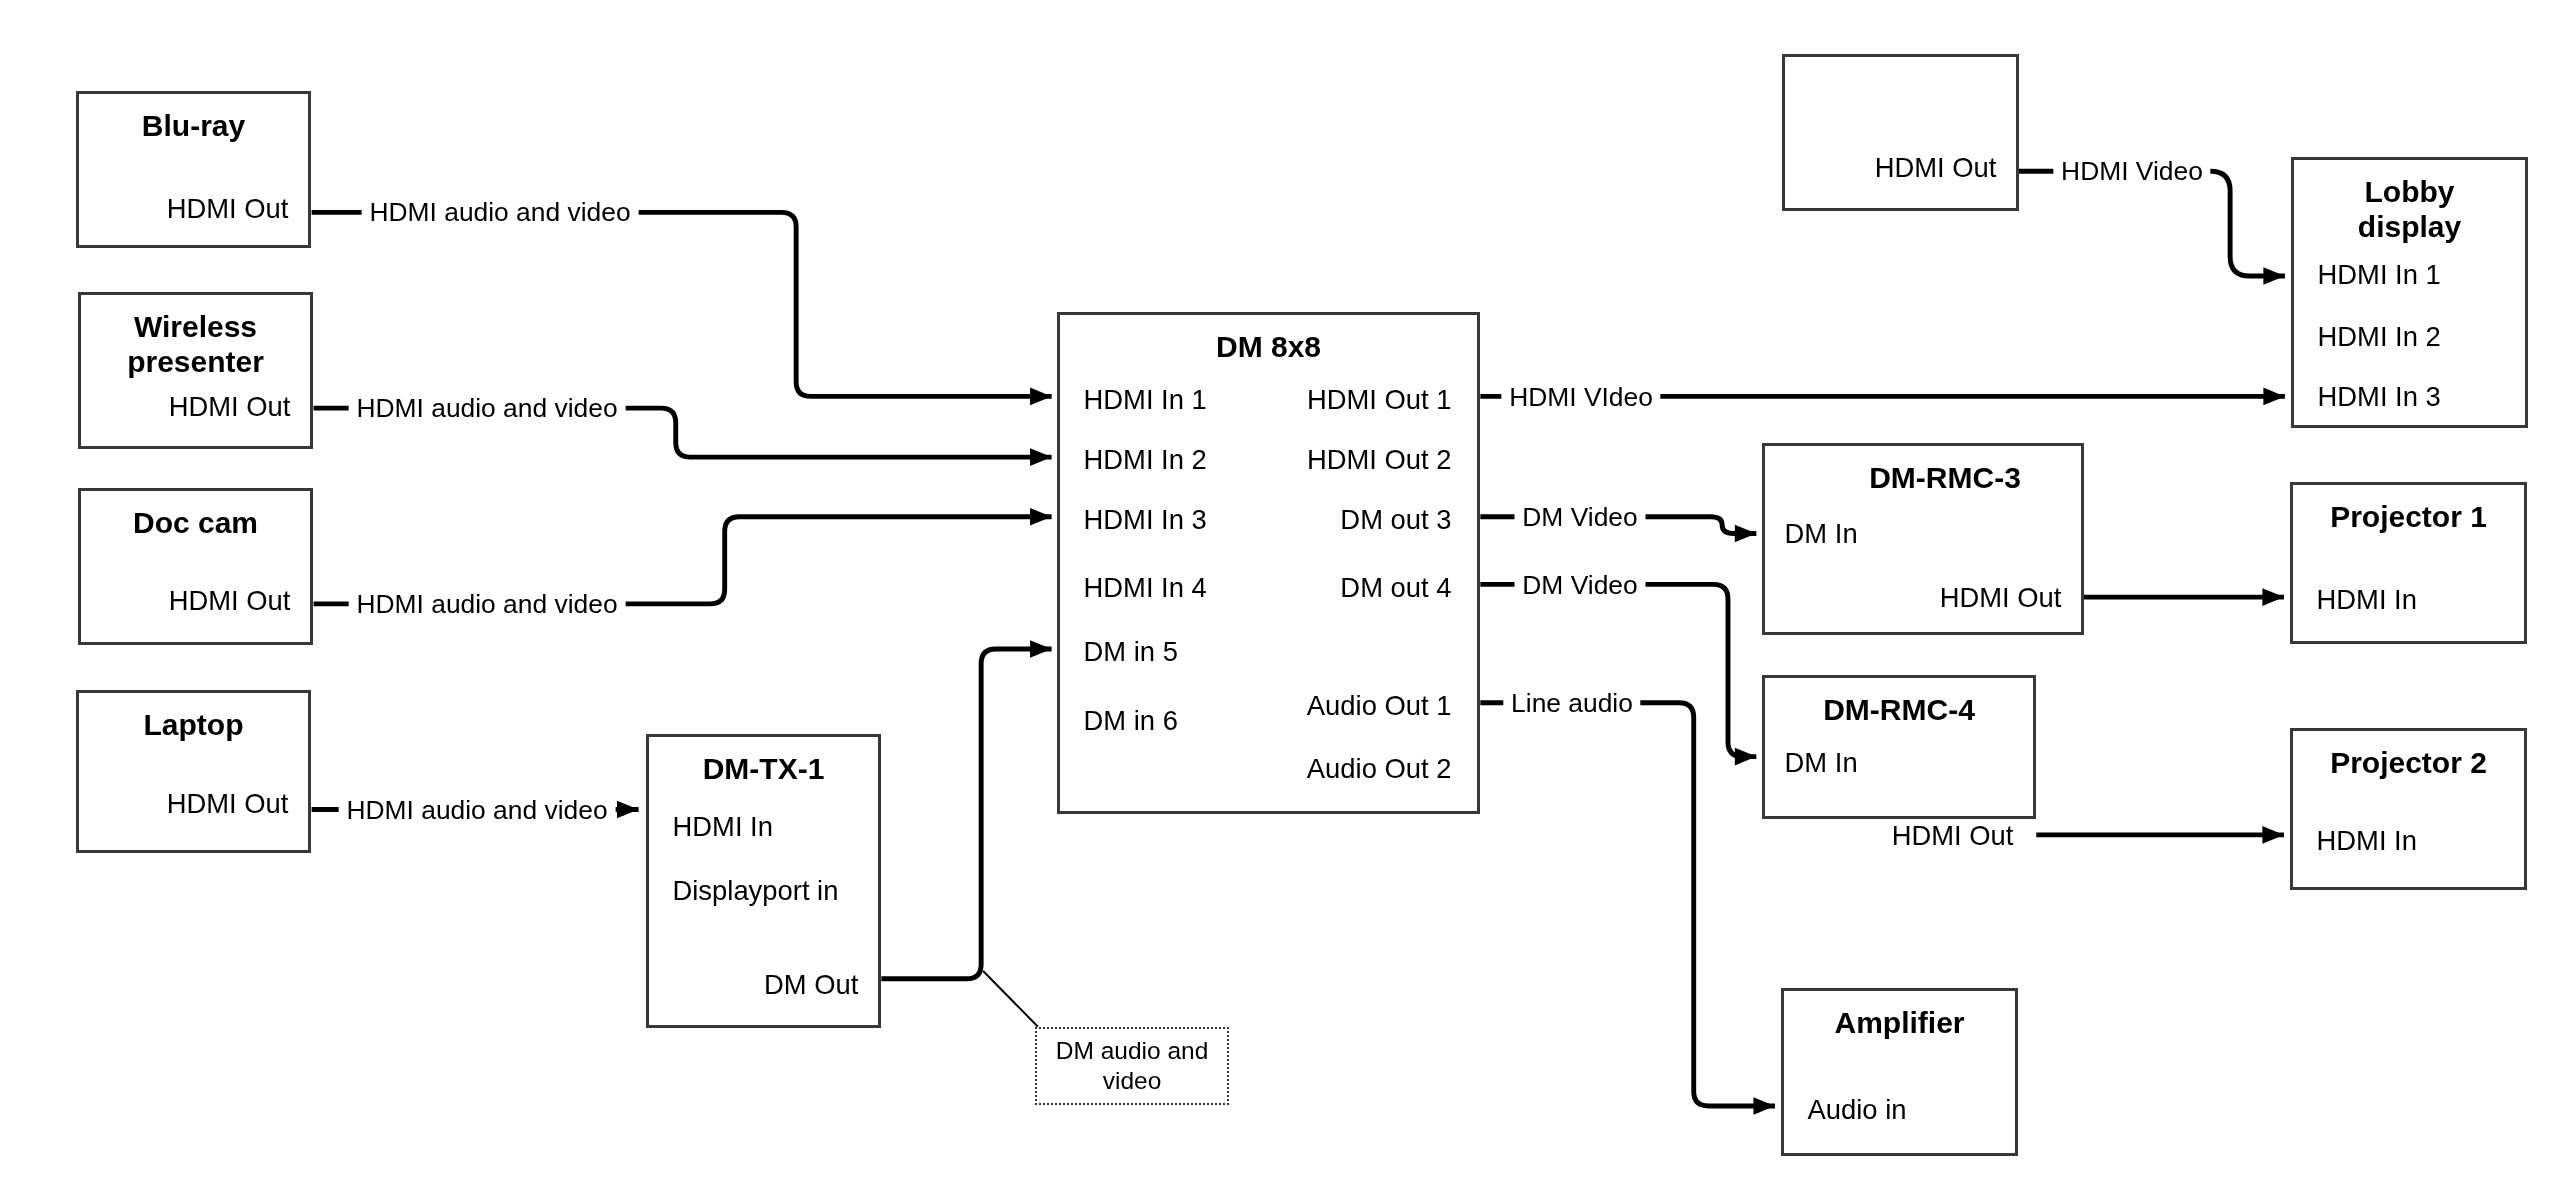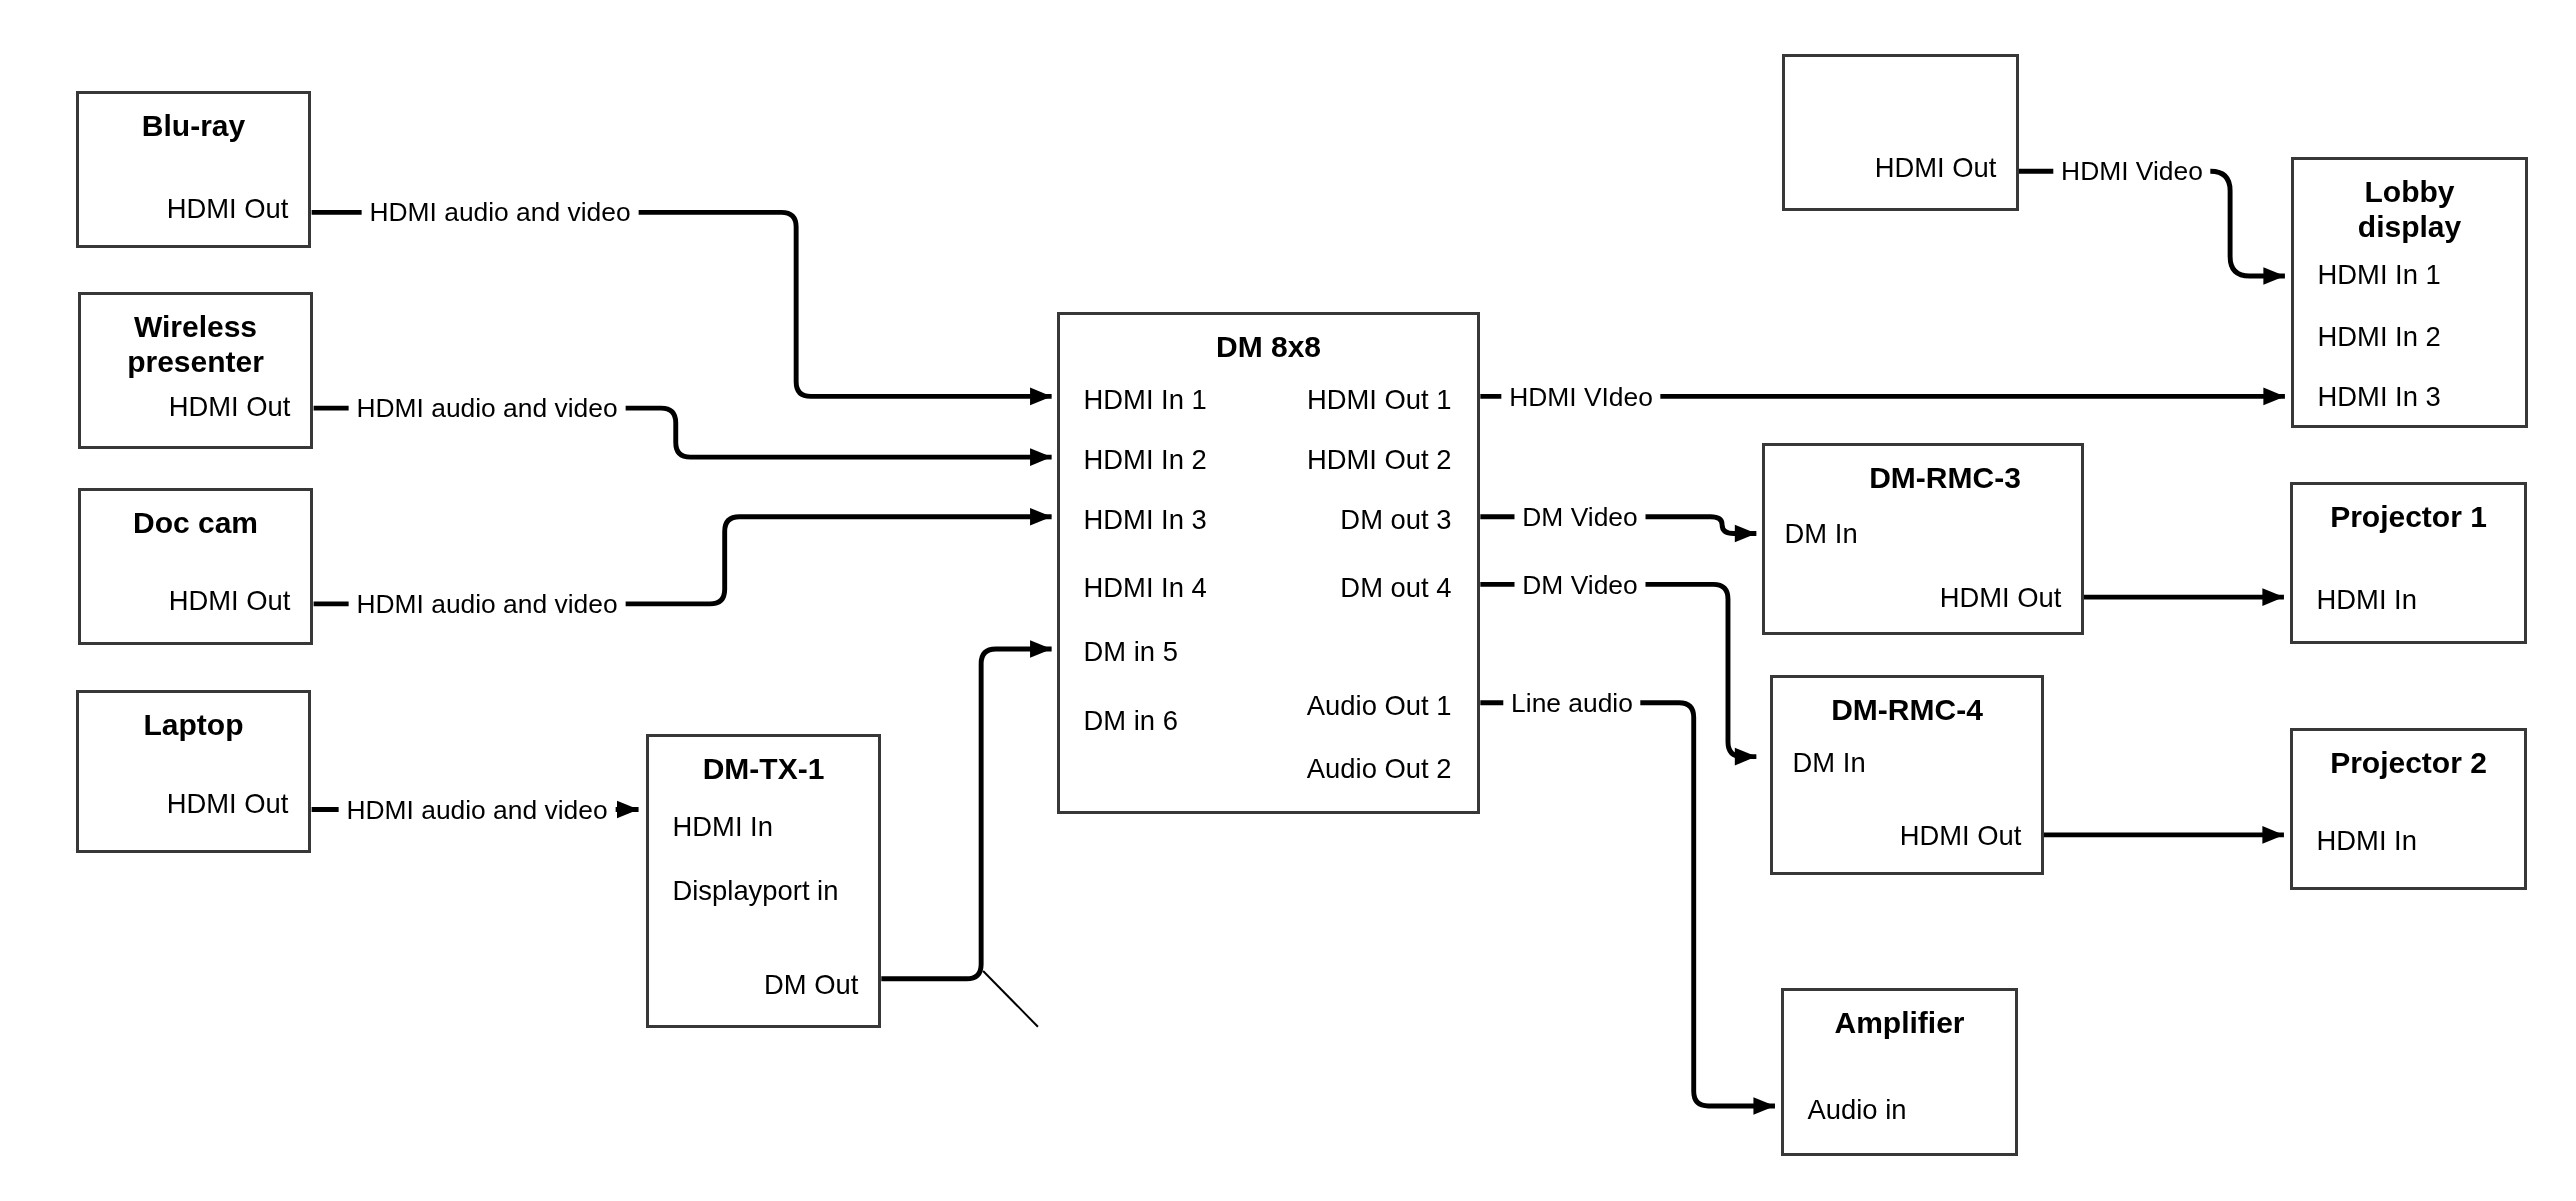--- a/index.html
+++ b/index.html
@@ -120,21 +120,21 @@
     <div class="node-title">DM-RMC-3</div>
     <span class="port p-left" style="top:72px;left:19.6px;">DM In</span>
     <span class="port p-right" style="top:136px;">HDMI Out</span>
   </div>
 
   <div class="node" style="left:2290px;top:482px;width:237px;height:162px;">
     <div class="node-title">Projector 1</div>
     <span class="port p-left" style="top:99px;">HDMI In</span>
   </div>
 
-  <div class="node" style="left:1762px;top:675px;width:274px;height:200px;margin-left:8px;">
+  <div class="node" style="left:1762px;top:675px;width:274px;height:144px;">
     <div class="node-title">DM-RMC-4</div>
     <span class="port p-left" style="top:69px;left:19.6px;">DM In</span>
     <span class="port p-right" style="top:142px;">HDMI Out</span>
   </div>
 
   <div class="node" style="left:2290px;top:728px;width:237px;height:162px;">
     <div class="node-title">Projector 2</div>
     <span class="port p-left" style="top:94px;">HDMI In</span>
   </div>
 
@@ -146,15 +146,16 @@
   <div class="edge-label" style="left:500px;top:212px;">HDMI audio and video</div>
   <div class="edge-label" style="left:487px;top:408px;">HDMI audio and video</div>
   <div class="edge-label" style="left:487px;top:604px;">HDMI audio and video</div>
   <div class="edge-label" style="left:477px;top:810px;">HDMI audio and video</div>
   <div class="edge-label" style="left:1581px;top:397px;">HDMI VIdeo</div>
   <div class="edge-label" style="left:1580px;top:517px;">DM Video</div>
   <div class="edge-label" style="left:1580px;top:585px;">DM Video</div>
   <div class="edge-label" style="left:1572px;top:703px;">Line audio</div>
   <div class="edge-label" style="left:2132px;top:171px;">HDMI Video</div>
 
+  <div class="annotation" style="left:1035px;top:1027px;width:194px;height:78px;">DM audio and video</div>
 
 </div>
 
 
 </body></html>

